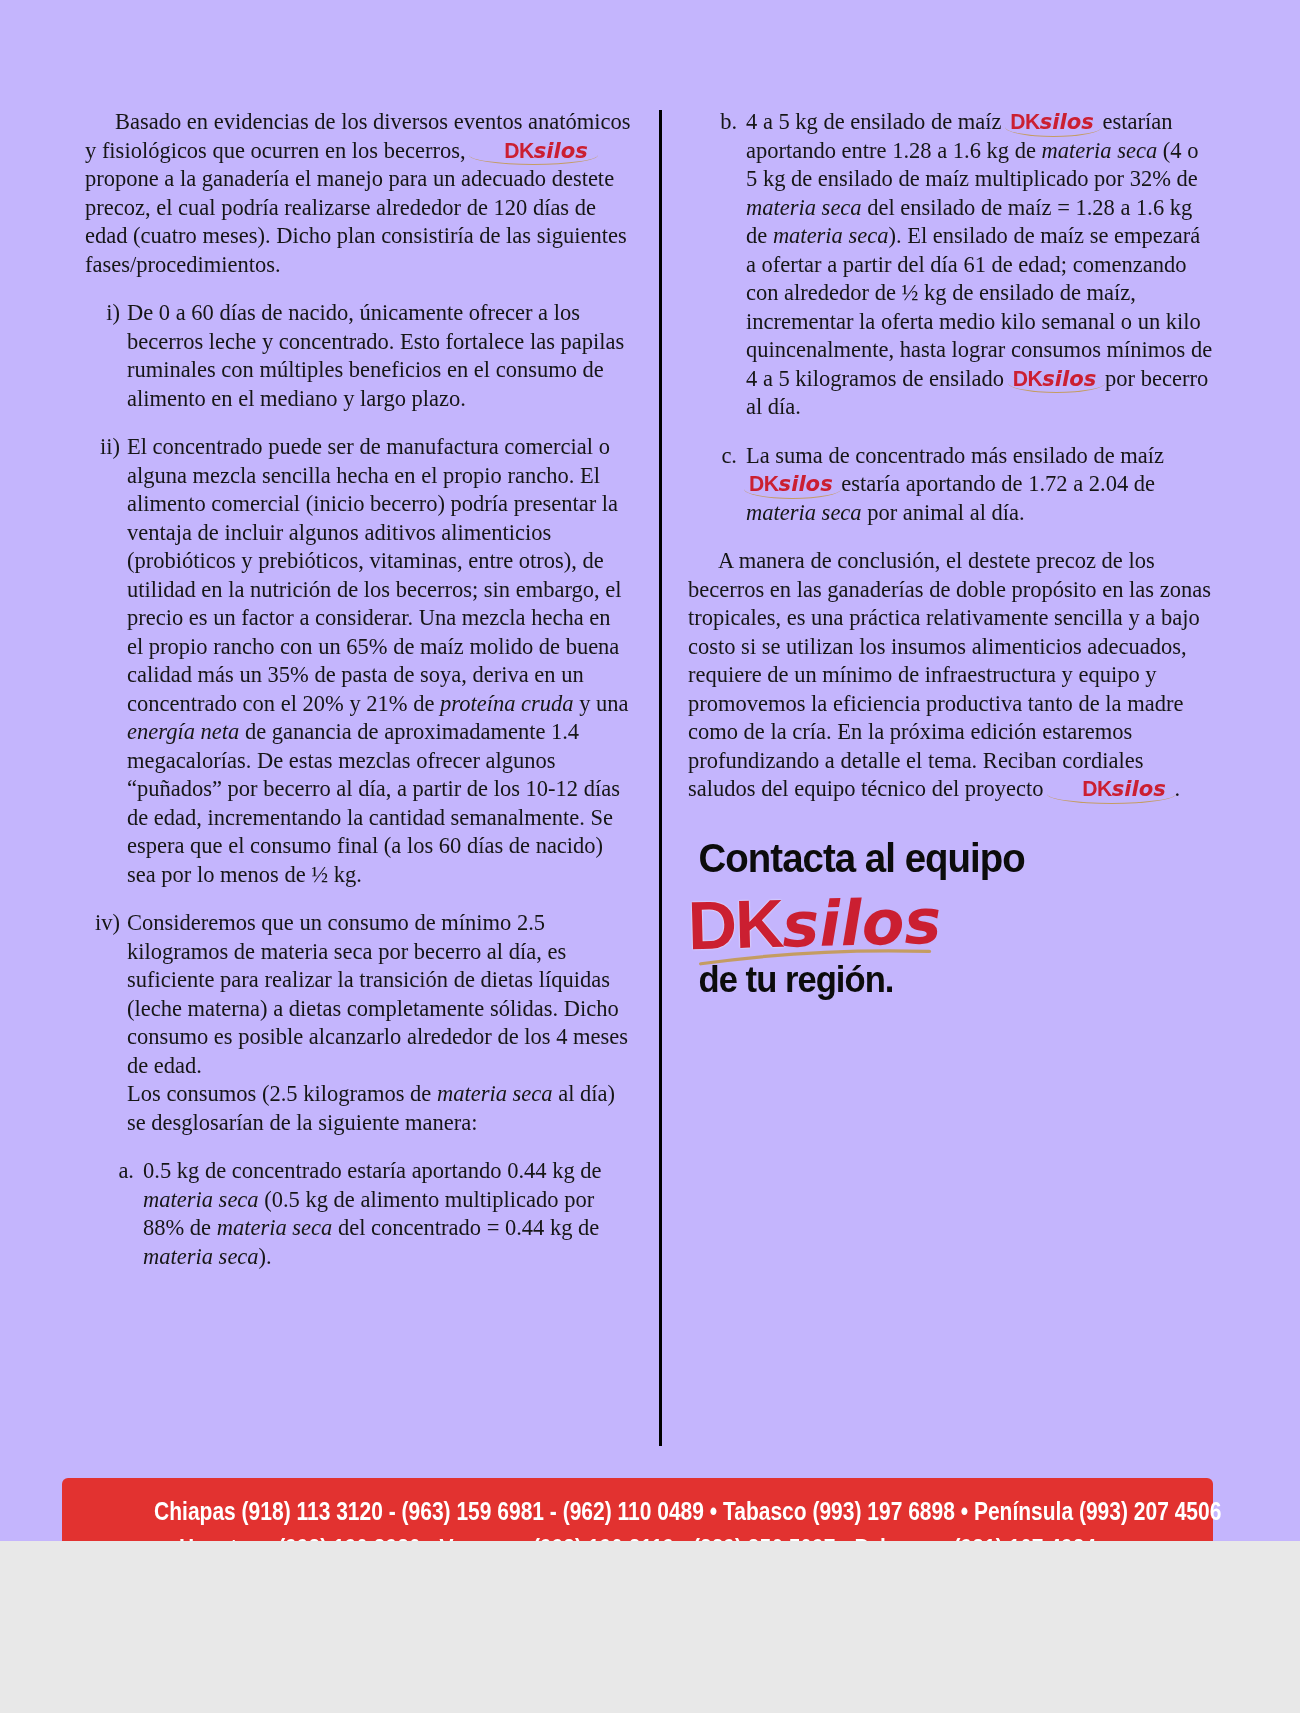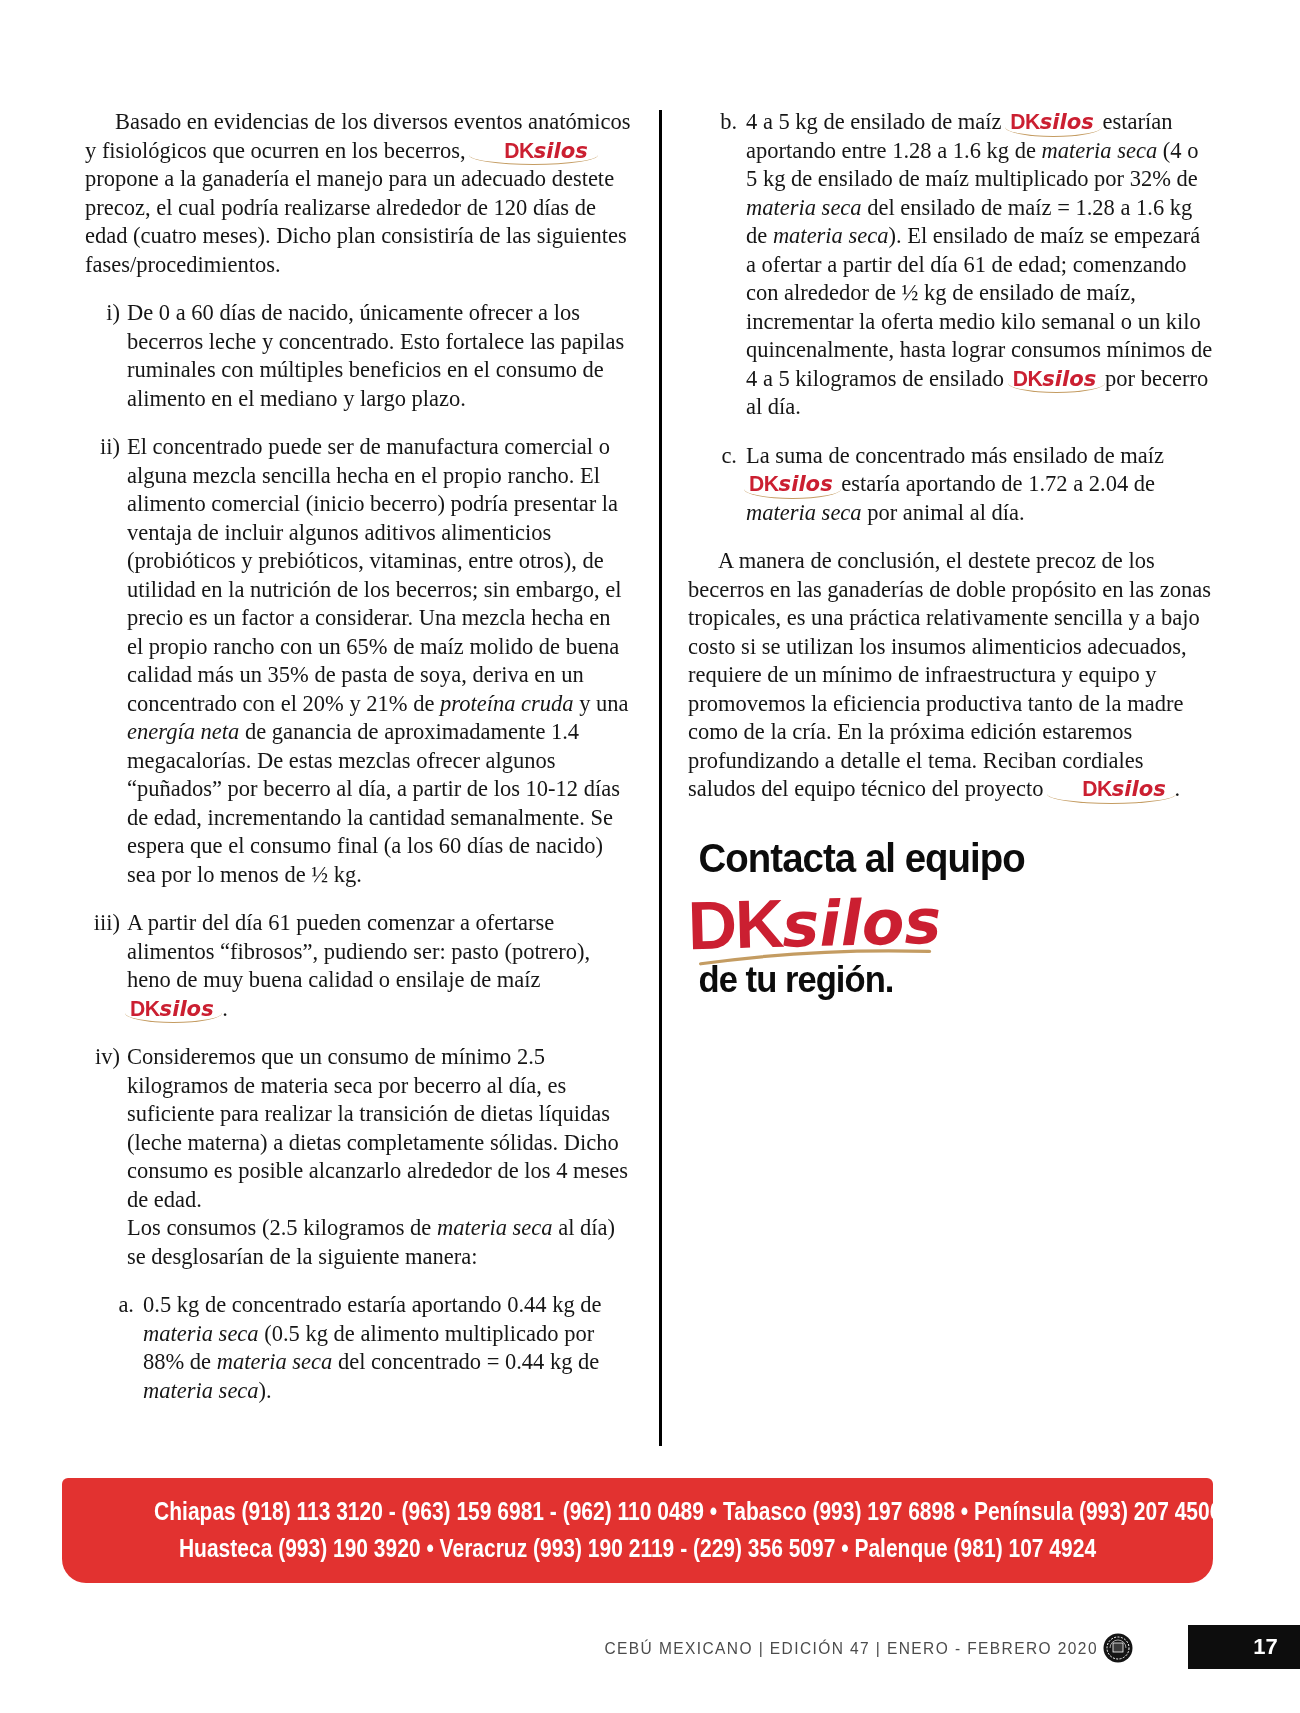--- a/index.html
+++ b/index.html
@@ -7,22 +7,22 @@
     --swoosh:#c49c62;
     --bar-bg:#e23230;
     --page-box:#0d0d0d;
     --ink:#161616;
     --footer-ink:#4b4b4b;
   }
   *{margin:0;padding:0;box-sizing:border-box;}
   html,body{background:#e8e8e8;}
   .page{
     position:relative;
-    width:1300px;height:1713px;
-    background:#ffffff;
+    width:1300px;height:1541px;
+    background:#c4b5fd;
     font-family:"Liberation Serif",serif;
     color:var(--ink);
     overflow:hidden;
     margin:0 auto;
   }
   
   .col-left{position:absolute;left:85px;top:108px;width:547px;font-size:22.5px;line-height:28.5px;}
   .col-right{position:absolute;left:688px;top:108px;width:527px;font-size:22.5px;line-height:28.5px;}
   .divider{position:absolute;left:659px;top:110px;width:3px;height:1336px;background:#000;}
   p.body{margin:0 0 20px 0;text-indent:30px;text-align:left;}
@@ -79,23 +79,20 @@
     <p class="body">Basado en evidencias de los diversos eventos anatómicos y fisiológicos que ocurren en los becerros, <span class="dk-logo"><span class="dk-b">DK</span><span class="dk-s">silos</span><span class="dk-swoosh"></span></span> propone a la ganadería el manejo para un adecuado destete precoz, el cual podría realizarse alrededor de 120 días de edad (cuatro meses). Dicho plan consistiría de las siguientes fases/procedimientos.</p>
 
     <div class="item item-roman">
       <span class="marker">i)</span><span>De 0 a 60 días de nacido, únicamente ofrecer a los becerros leche y concentrado. Esto fortalece las papilas ruminales con múltiples beneficios en el consumo de alimento en el mediano y largo plazo.</span>
     </div>
 
     <div class="item item-roman">
       <span class="marker">ii)</span><span>El concentrado puede ser de manufactura comercial o alguna mezcla sencilla hecha en el propio rancho. El alimento comercial (inicio becerro) podría presentar la ventaja de incluir algunos aditivos alimenticios (probióticos y prebióticos, vitaminas, entre otros), de utilidad en la nutrición de los becerros; sin embargo, el precio es un factor a considerar. Una mezcla hecha en el propio rancho con un 65% de maíz molido de buena calidad más un 35% de pasta de soya, deriva en un concentrado con el 20% y 21% de <em>proteína cruda</em> y una <em>energía neta</em> de ganancia de aproximadamente 1.4 megacalorías. De estas mezclas ofrecer algunos “puñados” por becerro al día, a partir de los 10-12 días de edad, incrementando la cantidad semanalmente. Se espera que el consumo final (a los 60 días de nacido) sea por lo menos de ½ kg.</span>
     </div>
 
-    <div class="item item-roman">
-      <span class="marker">iii)</span><span>A partir del día 61 pueden comenzar a ofertarse alimentos “fibrosos”, pudiendo ser: pasto (potrero), heno de muy buena calidad o ensilaje de maíz <span class="dk-logo"><span class="dk-b">DK</span><span class="dk-s">silos</span><span class="dk-swoosh"></span></span> .</span>
-    </div>
 
     <div class="item item-roman">
       <span class="marker">iv)</span><span>Consideremos que un consumo de mínimo 2.5 kilogramos de materia seca por becerro al día, es suficiente para realizar la transición de dietas líquidas (leche materna) a dietas completamente sólidas. Dicho consumo es posible alcanzarlo alrededor de los 4 meses de edad.<br>Los consumos (2.5 kilogramos de <em>materia seca</em> al día) se desglosarían de la siguiente manera:</span>
     </div>
 
     <div class="item item-alpha">
       <span class="marker">a.</span><span>0.5 kg de concentrado estaría aportando 0.44 kg de <em>materia seca</em> (0.5 kg de alimento multiplicado por 88% de <em>materia seca</em> del concentrado = 0.44 kg de <em>materia seca</em>).</span>
     </div>
   </div>
 

